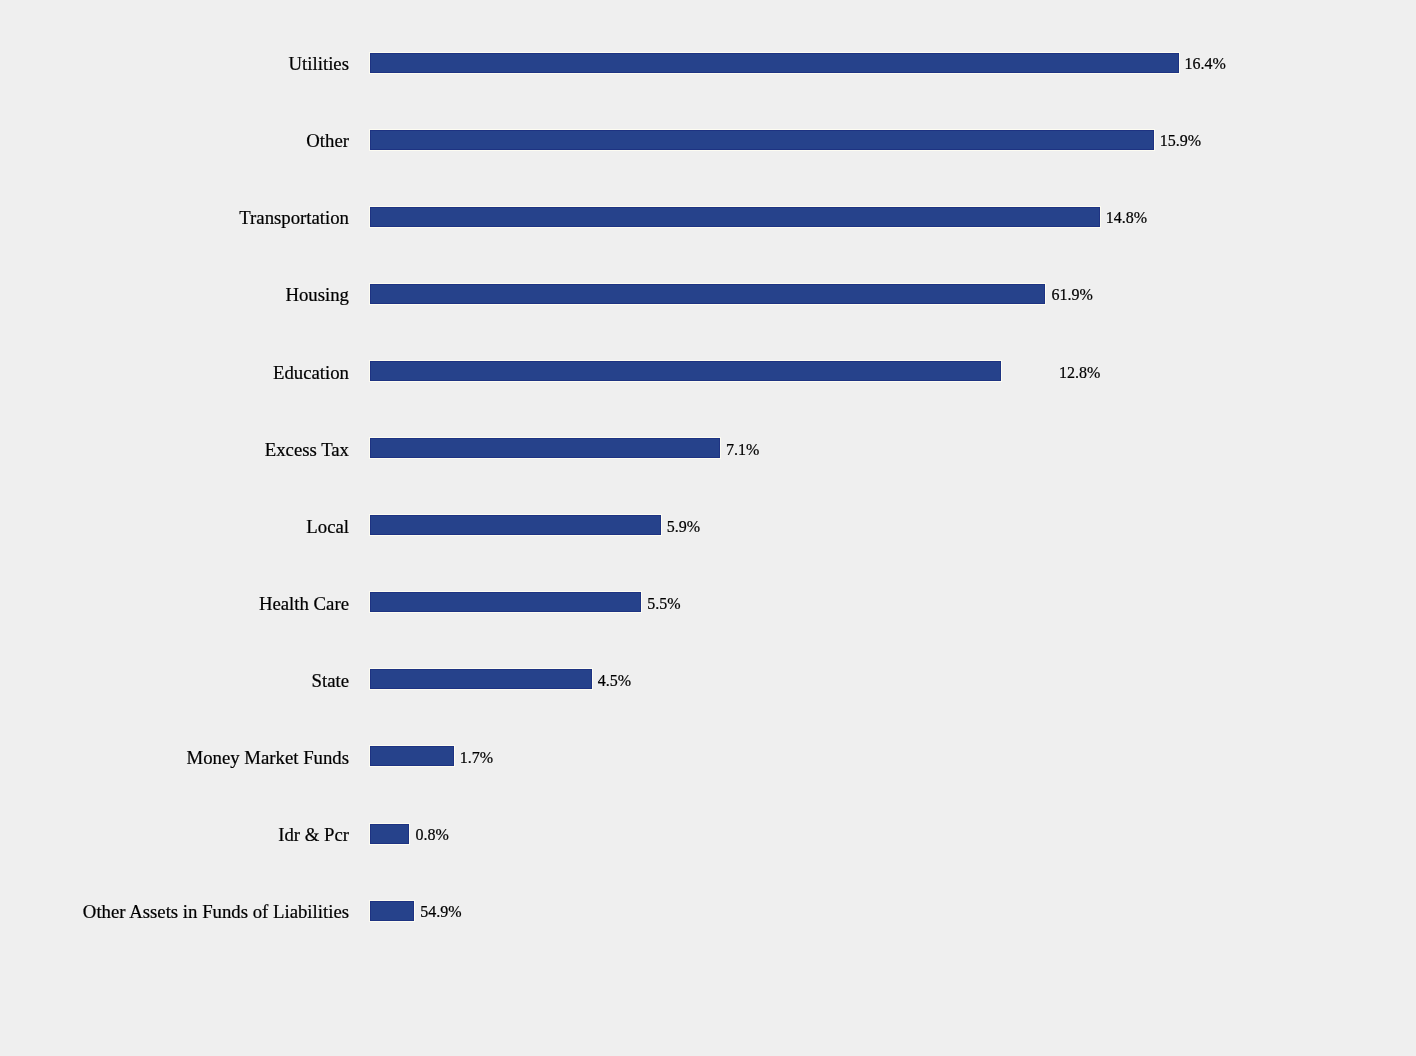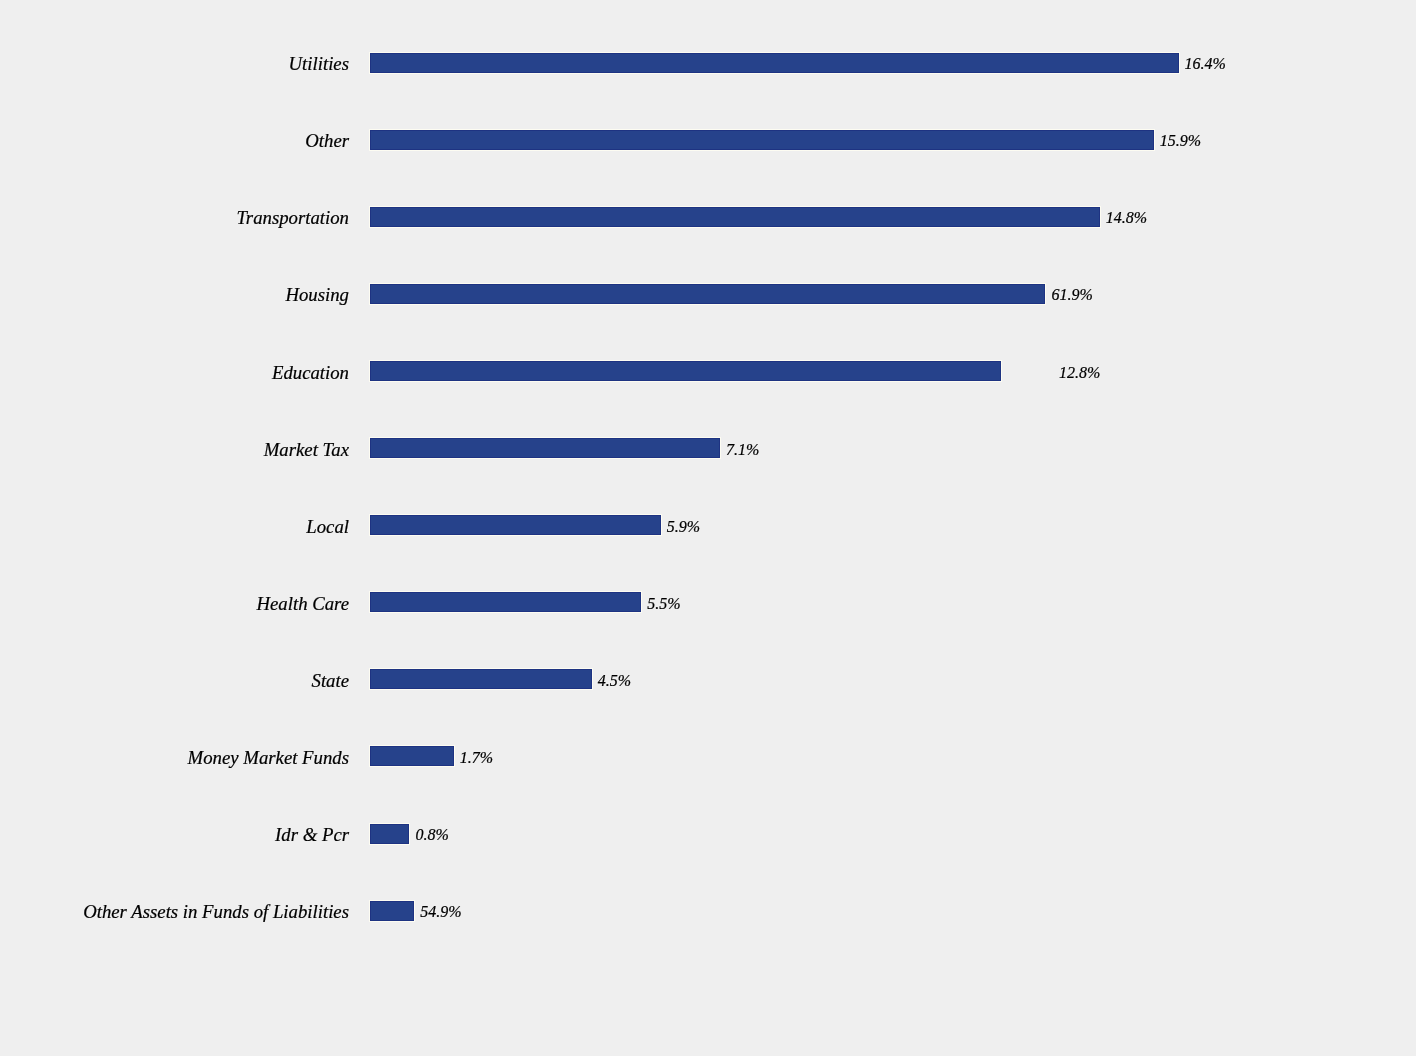--- a/index.html
+++ b/index.html
@@ -3,21 +3,21 @@
 <meta charset="utf-8">
 <title>Horizontal Bar Chart</title>
 <style>
   html,body{margin:0;padding:0;}
   body{
     width:1416px;height:1056px;overflow:hidden;
     background:#efefef;
     font-family:"Liberation Serif","DejaVu Serif",serif;
   }
   #chart{position:relative;width:1416px;height:1056px;transform:translateZ(0);}
-  .plot-area{position:absolute;left:0;top:0;width:1416px;height:1056px;font-style:italic;}
+  .plot-area{position:absolute;left:0;top:0;width:1416px;height:1056px;}
   .bar-row{position:absolute;left:0;width:1416px;height:0;}
   .cat-label{
     position:absolute;right:1067px;top:-7.7px;
     font-size:18.75px;line-height:18.75px;color:#000;
     white-space:nowrap;text-align:right;
     -webkit-text-stroke:0.22px #000;
   }
   .bar{
     position:absolute;left:370px;top:-10px;height:20px;
     background:#26428b;
@@ -54,21 +54,21 @@
     <div class="cat-label">Housing</div>
     <div class="bar" style="width:675.41px"></div>
     <div class="val-label" style="left:1051.41px">61.9%</div>
   </div>
   <div class="bar-row" style="top:371.20px">
     <div class="cat-label">Education</div>
     <div class="bar" style="width:631.04px"></div>
     <div class="val-label" style="left:1059px">12.8%</div>
   </div>
   <div class="bar-row" style="top:448.25px">
-    <div class="cat-label">Market Tax</div>
+    <div class="cat-label">Excess Tax</div>
     <div class="bar" style="width:350.03px"></div>
     <div class="val-label" style="left:726.03px">7.1%</div>
   </div>
   <div class="bar-row" style="top:525.30px">
     <div class="cat-label">Local</div>
     <div class="bar" style="width:290.87px"></div>
     <div class="val-label" style="left:666.87px">5.9%</div>
   </div>
   <div class="bar-row" style="top:602.35px">
     <div class="cat-label">Health Care</div>

